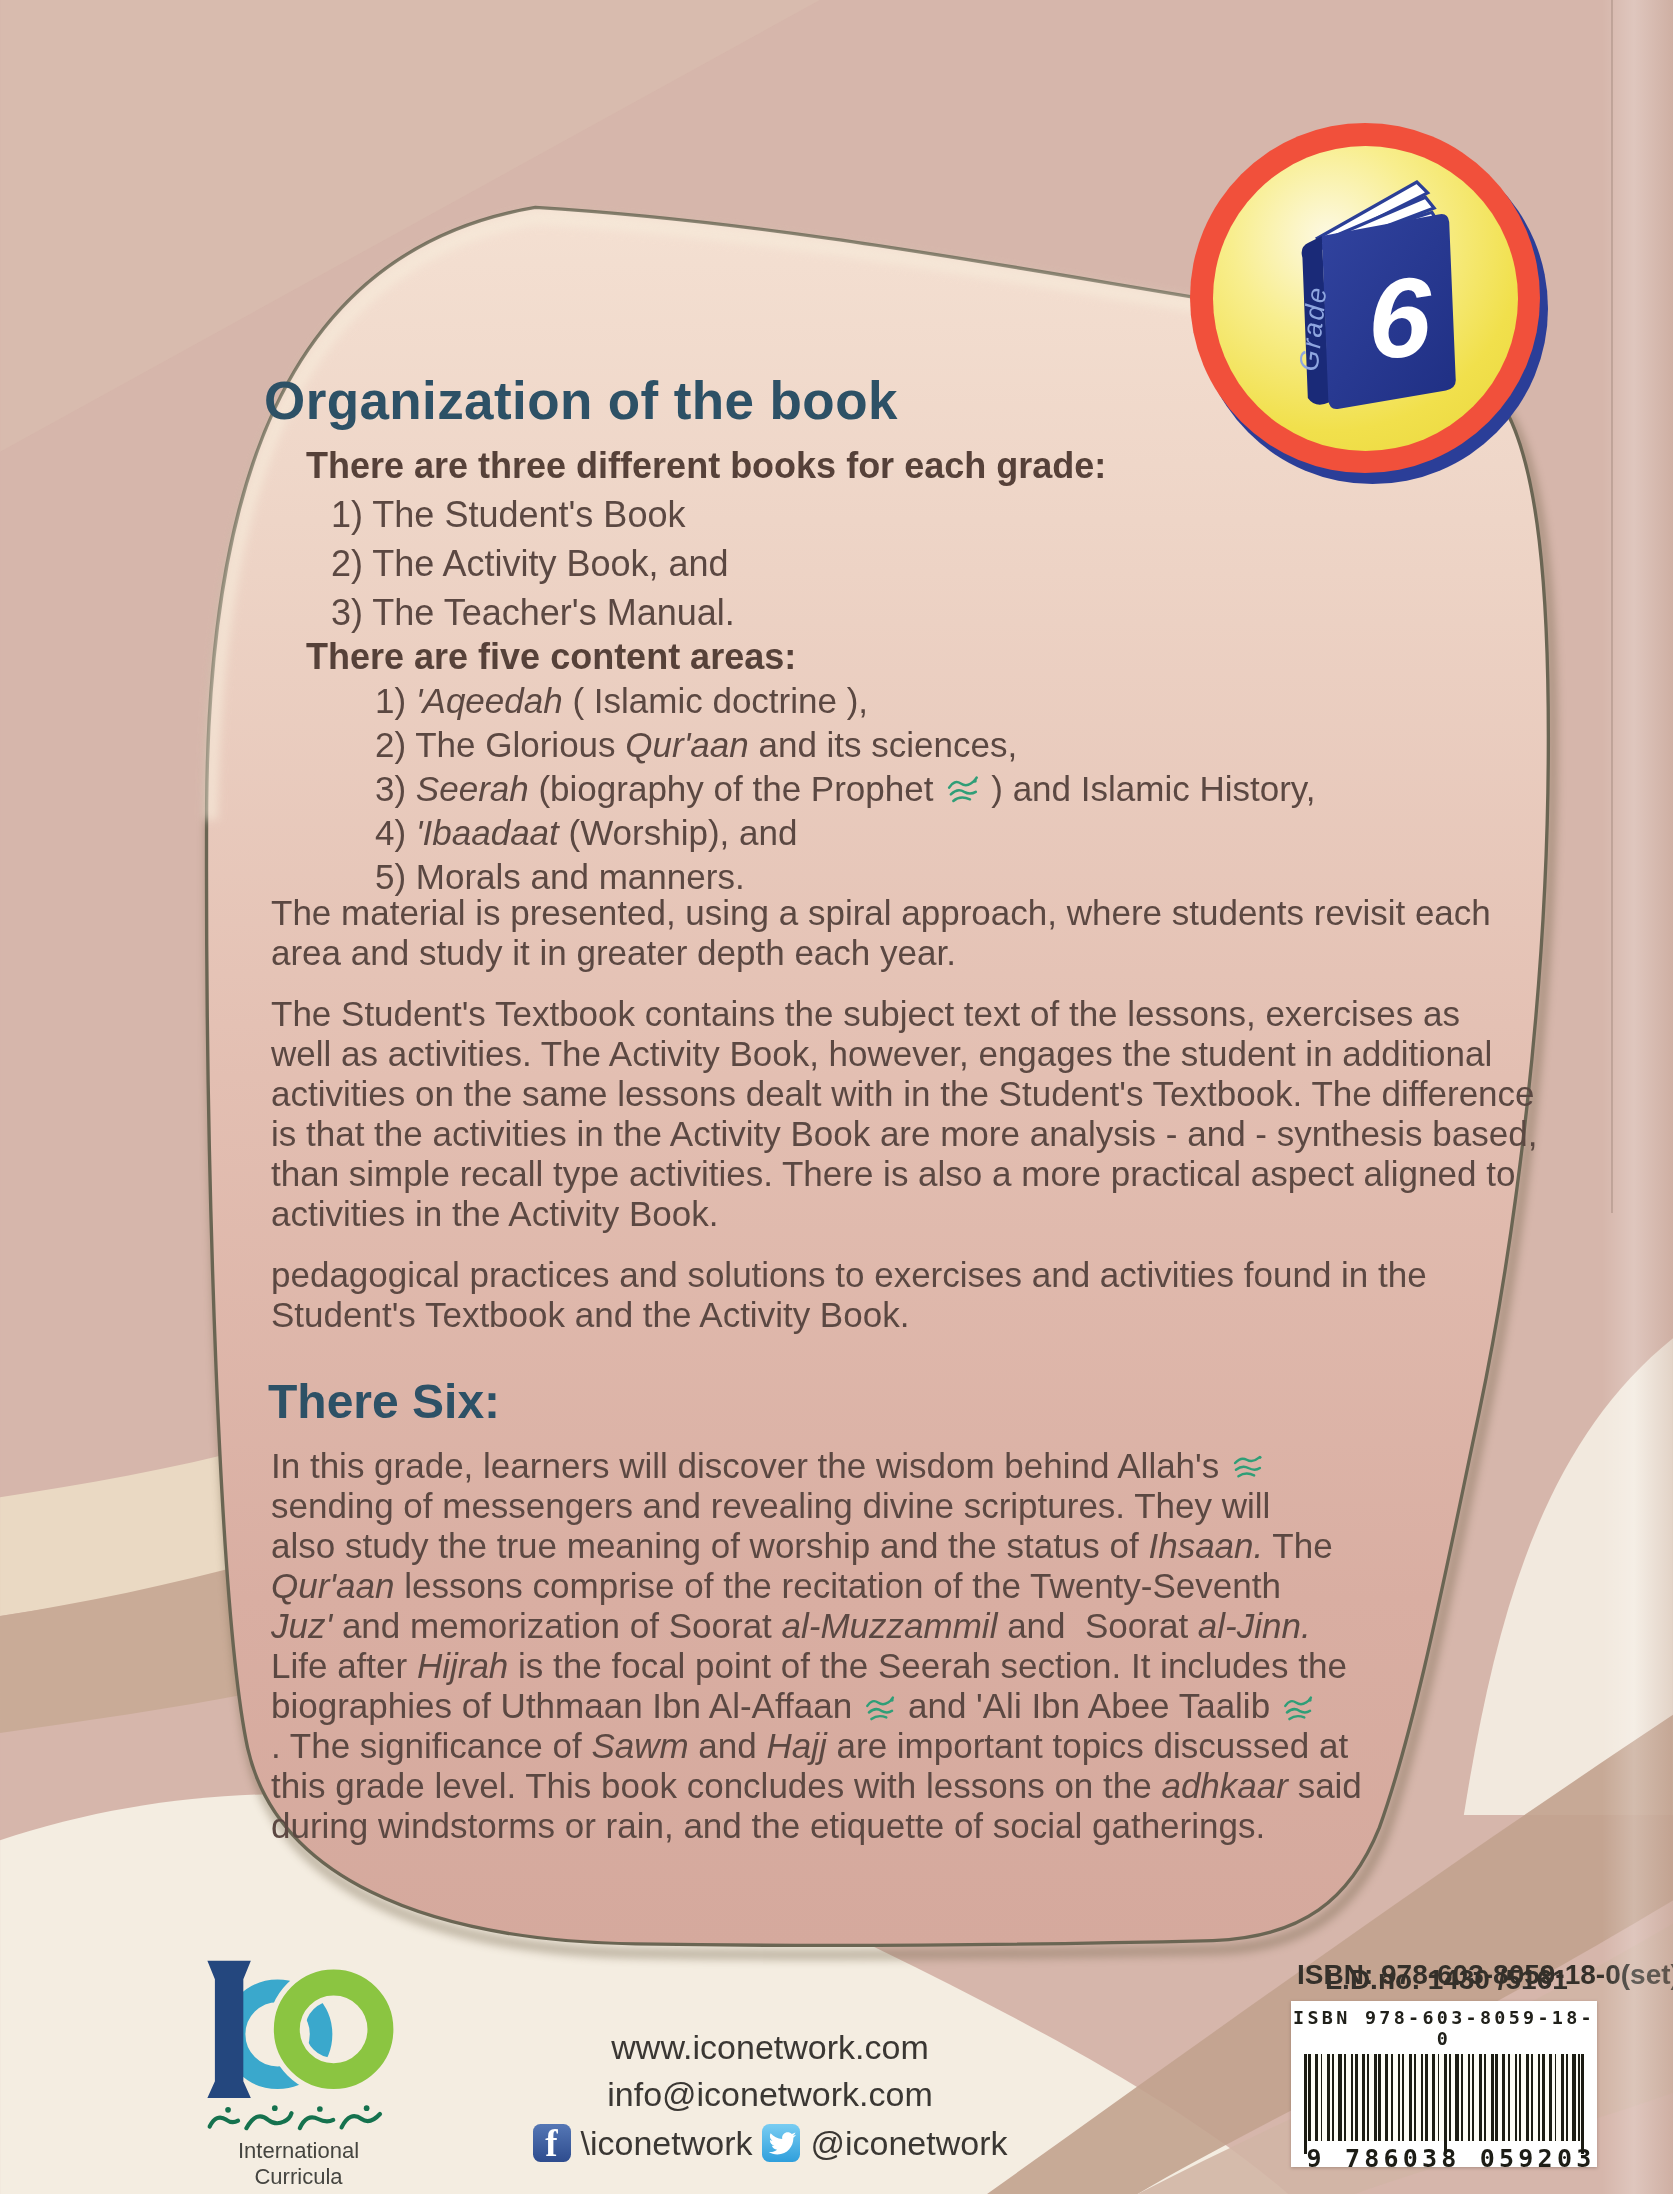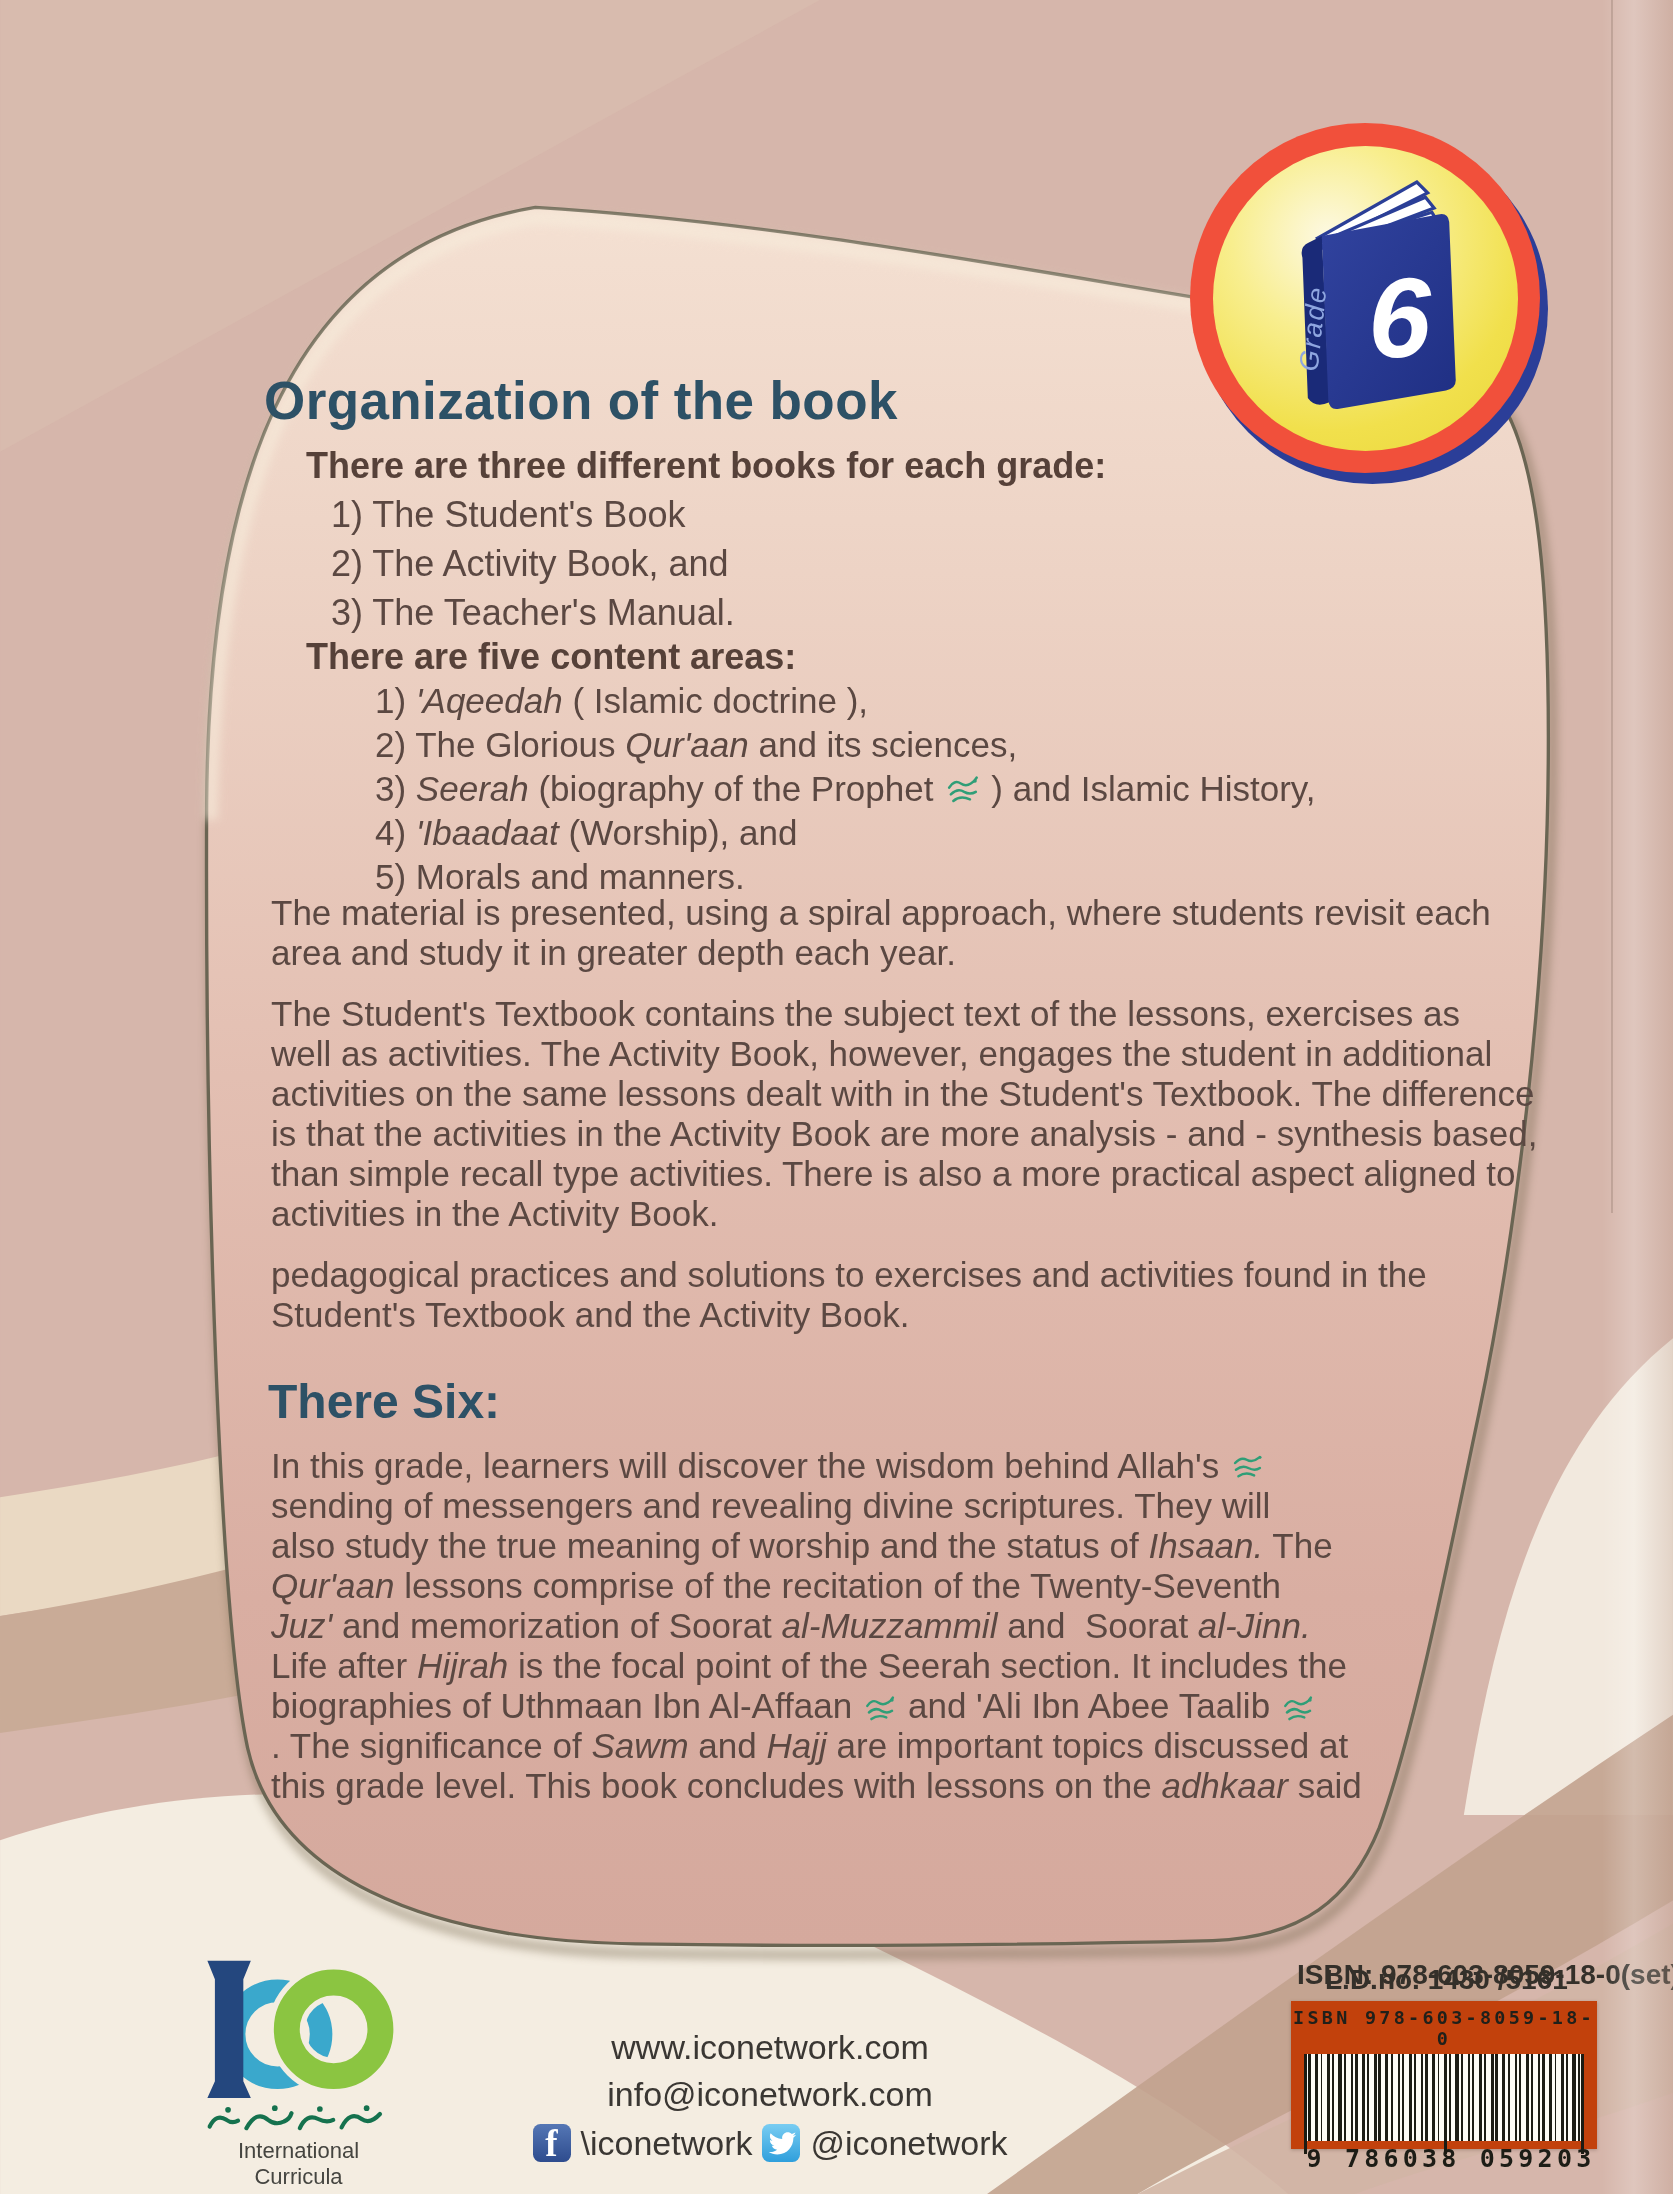--- a/index.html
+++ b/index.html
@@ -35,21 +35,21 @@
   #para-3{left:271px;top:1255px;line-height:40px;}
   #gs-para{left:271px;top:1446px;line-height:40px;}
   .it{font-style:italic;}
   .hon{display:inline-block;vertical-align:-5px;margin:0 1.7px;}
   .hon svg{display:block;}
 
   
   .pubtext{font-size:28px;font-weight:bold;color:#34302a;white-space:pre;}
   #ld-no{left:1297px;top:1964px;margin-left:28px;}
   #isbn-line{left:1297px;top:1959px;}
-  #barcode{left:1291px;top:2001px;width:306px;height:148px;background:#c2410c;
+  #barcode{left:1291px;top:2001px;width:306px;height:166px;background:#ffffff;
      box-shadow:0 0.8px 3.3px rgba(90,70,60,.35);}
   #bc-top{margin-top:5.9px;text-align:center;font-family:"DejaVu Sans Mono",monospace;
      font-size:18.4px;font-weight:bold;letter-spacing:3.3px;color:#20201a;}
   #bc-bars{position:relative;margin:5px 13.4px 0;height:87px;
      background:repeating-linear-gradient(90deg,#1b1b13 0 2.5px,#fcfbf5 2.5px 4.2px,#1b1b13 4.2px 6.7px,
        #fcfbf5 6.7px 11px,#1b1b13 11px 14.2px,#fcfbf5 14.2px 16.7px,#1b1b13 16.7px 18.4px,#fcfbf5 18.4px 23.4px);}
   .guard{position:absolute;top:0;width:2.5px;height:100px;background:#1b1b13;}
   #bc-digits{margin-top:3.3px;text-align:center;font-family:"DejaVu Sans Mono",monospace;
      font-size:25px;font-weight:bold;letter-spacing:4.2px;color:#1d1d16;white-space:pre;padding-left:14px;}
 
@@ -199,20 +199,21 @@
           </svg></span><span> and 'Ali Ibn Abee Taalib </span><span class="hon" role="img" aria-label="رضي الله عنه"><svg width="33" height="28.4" viewBox="0 0 40 34">
             <g fill="none" stroke="var(--honorific_green,#2f9e77)" stroke-width="3" stroke-linecap="round">
               <path d="M4,13 q6,-9 13,-4 q6,4 12,0 q4,-2 6,-6"></path>
               <path d="M6,21 q8,-7 15,-2 q7,4 13,0"></path>
               <path d="M9,29 q8,-6 18,-2"></path>
             </g>
             <circle cx="34" cy="6" r="2" fill="var(--honorific_green,#2f9e77)"></circle>
           </svg></span></div>
       <div class="line"><span>. The significance of </span><span class="it">Sawm</span><span> and </span><span class="it">Hajj</span><span> are important topics discussed at</span></div>
       <div class="line"><span>this grade level. This book concludes with lessons on the </span><span class="it">adhkaar</span><span> said</span></div>
+      <div class="line"><span>during windstorms or rain, and the etiquette of social gatherings.</span></div>
     </div>
 
   <div id="ld-no" class="abs pubtext">L.D.no. 1430 /5161</div>
   <div id="isbn-line" class="abs pubtext">ISBN: 978-603-8059-18-0(set)</div>
   <div id="barcode" class="abs">
     <div id="bc-top">ISBN 978-603-8059-18-0</div>
     <div id="bc-bars">
       <div class="guard" style="left:0;"></div>
       <div class="guard" style="left:50%;"></div>
       <div class="guard" style="right:0;"></div>

